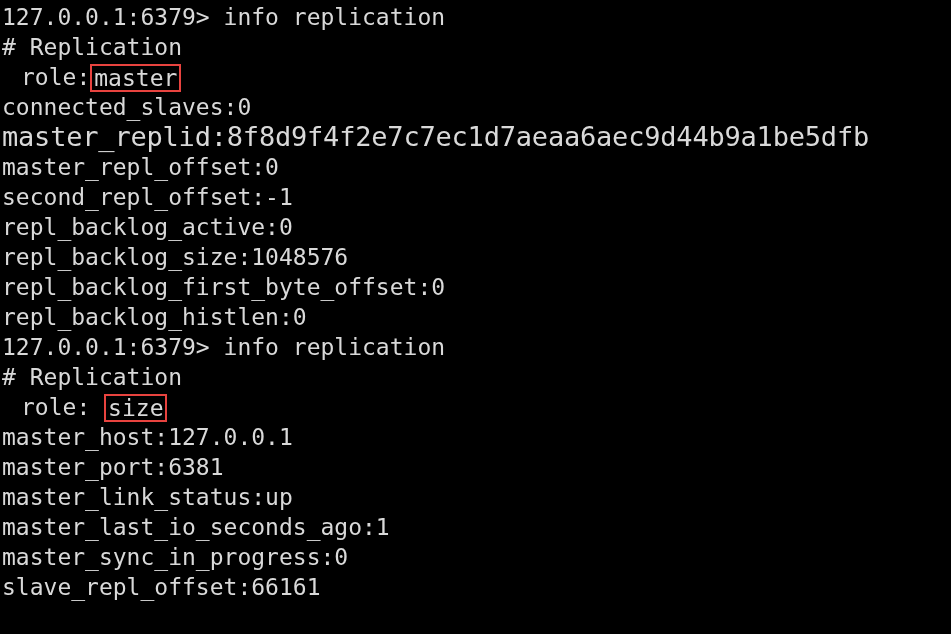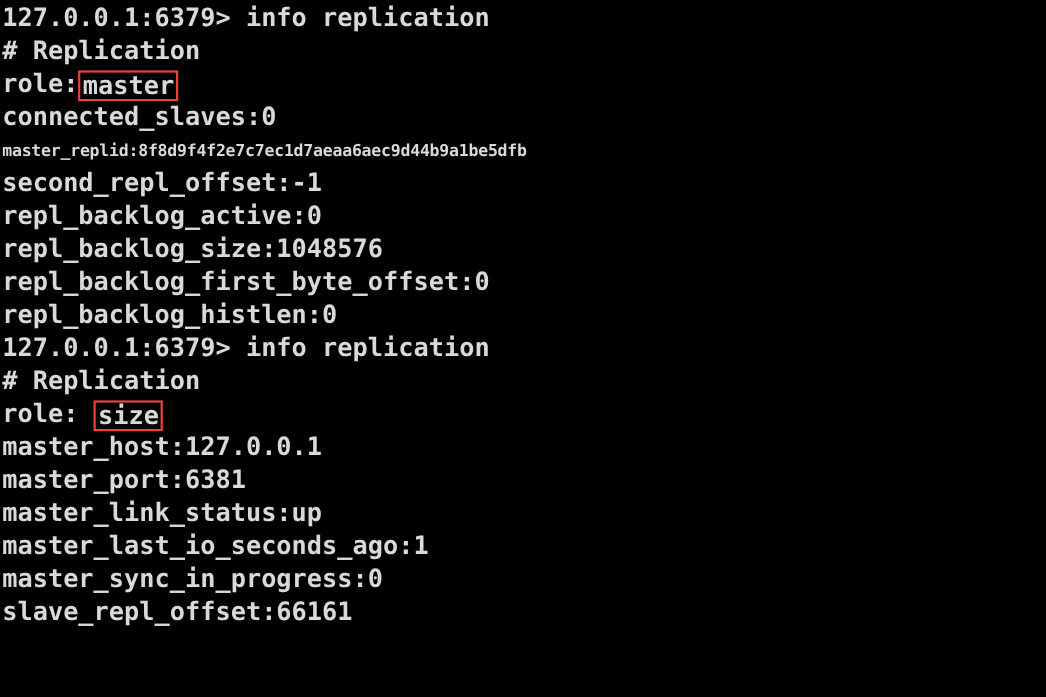--- a/index.html
+++ b/index.html
@@ -27,44 +27,45 @@
     position: relative;
   }
   .line {
     white-space: pre;
     height: 30px;
     display: block;
     font-size: 23px;
     line-height: 30px;
   }
   .line-long {
-    font-size: 15px;
+    font-size: 27px;
     letter-spacing: -0.2px;
   }
   .hl {
     display: inline-block;
     border: 2px solid #6d28d9;
     padding: 0 2px;
     margin: 0;
     line-height: 24px;
     position: relative;
     top: 1px;
     box-sizing: border-box;
   }
-  .seg { white-space: pre; }
+  .seg { white-space: pre; margin-left: 19px; }
 </style>
 </head>
 <body>
 
-<div id="terminal" style="background: rgb(0, 0, 0); color: rgb(217, 217, 217); font-weight: bold;">
+<div id="terminal" style="background: rgb(0, 0, 0); color: rgb(217, 217, 217);">
     <div class="line">127.0.0.1:6379&gt; info replication</div>
     <div class="line"># Replication</div>
     <div class="line"><span class="seg">role:</span><span class="hl" style="border-color: rgb(232, 67, 63);">master</span></div>
     <div class="line">connected_slaves:0</div>
     <div class="line line-long">master_replid:8f8d9f4f2e7c7ec1d7aeaa6aec9d44b9a1be5dfb</div>
+    <div class="line">master_repl_offset:0</div>
     <div class="line">second_repl_offset:-1</div>
     <div class="line">repl_backlog_active:0</div>
     <div class="line">repl_backlog_size:1048576</div>
     <div class="line">repl_backlog_first_byte_offset:0</div>
     <div class="line">repl_backlog_histlen:0</div>
     <div class="line">127.0.0.1:6379&gt; info replication</div>
     <div class="line"># Replication</div>
     <div class="line"><span class="seg">role: </span><span class="hl" style="border-color: rgb(232, 67, 63);">size</span></div>
     <div class="line">master_host:127.0.0.1</div>
     <div class="line">master_port:6381</div>

